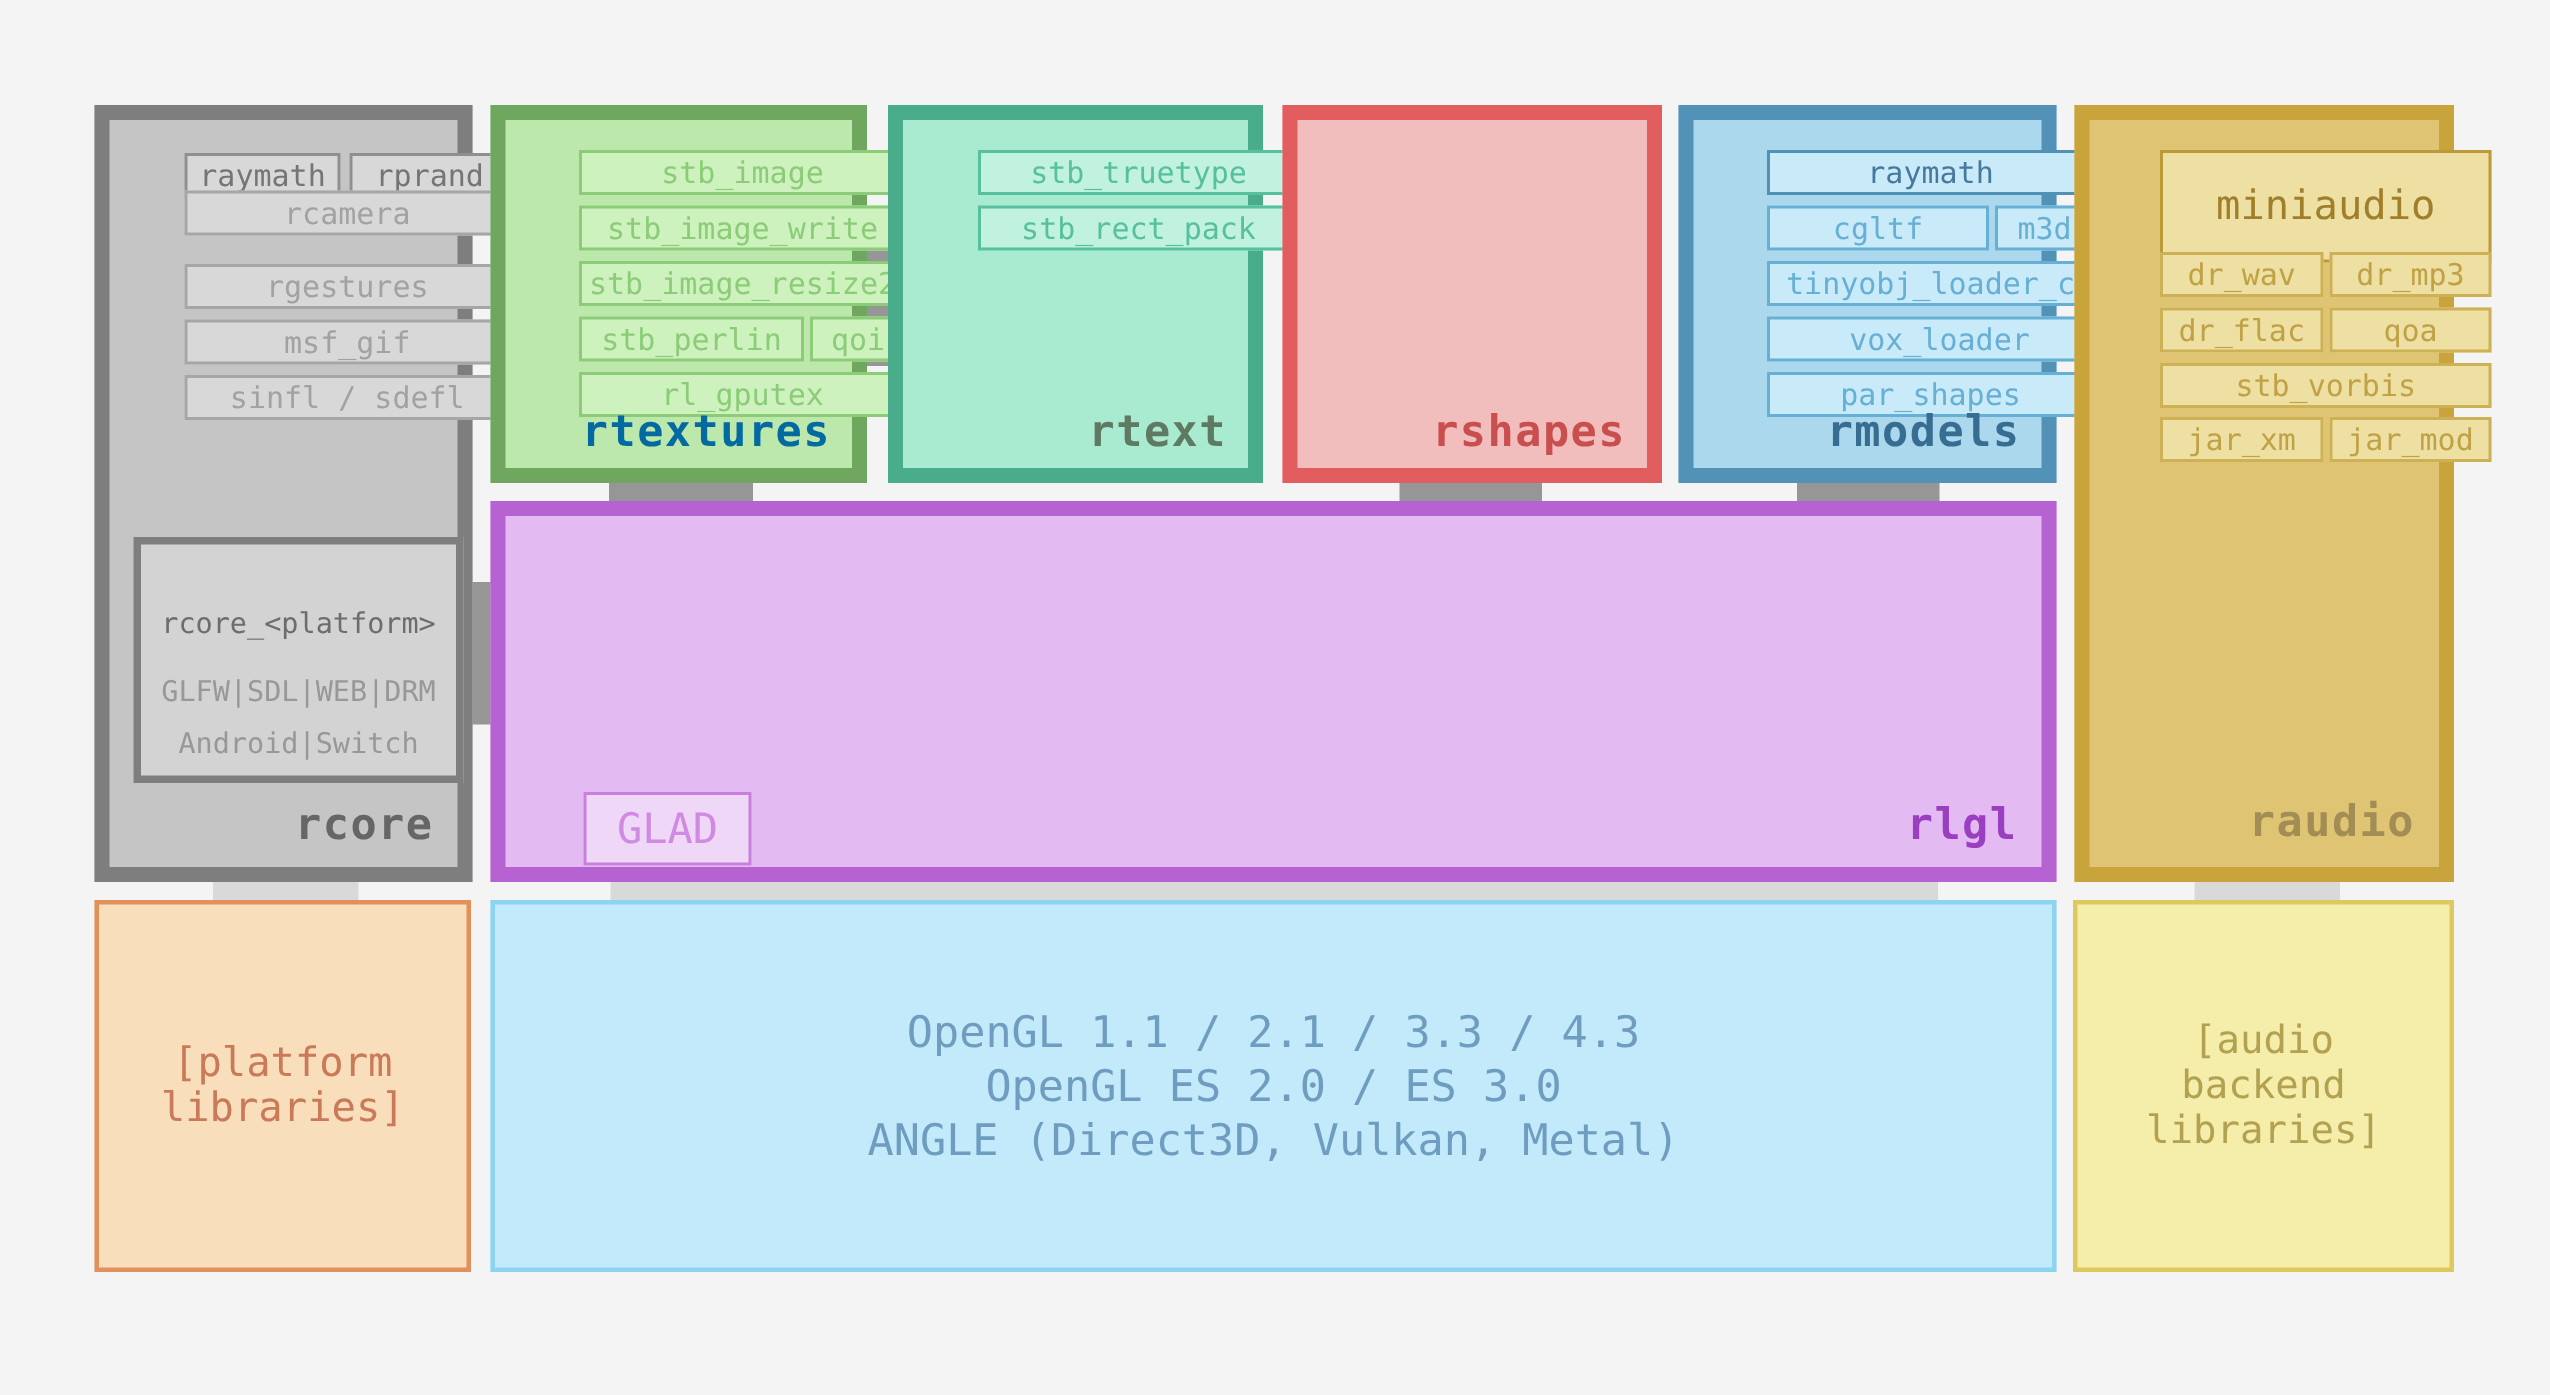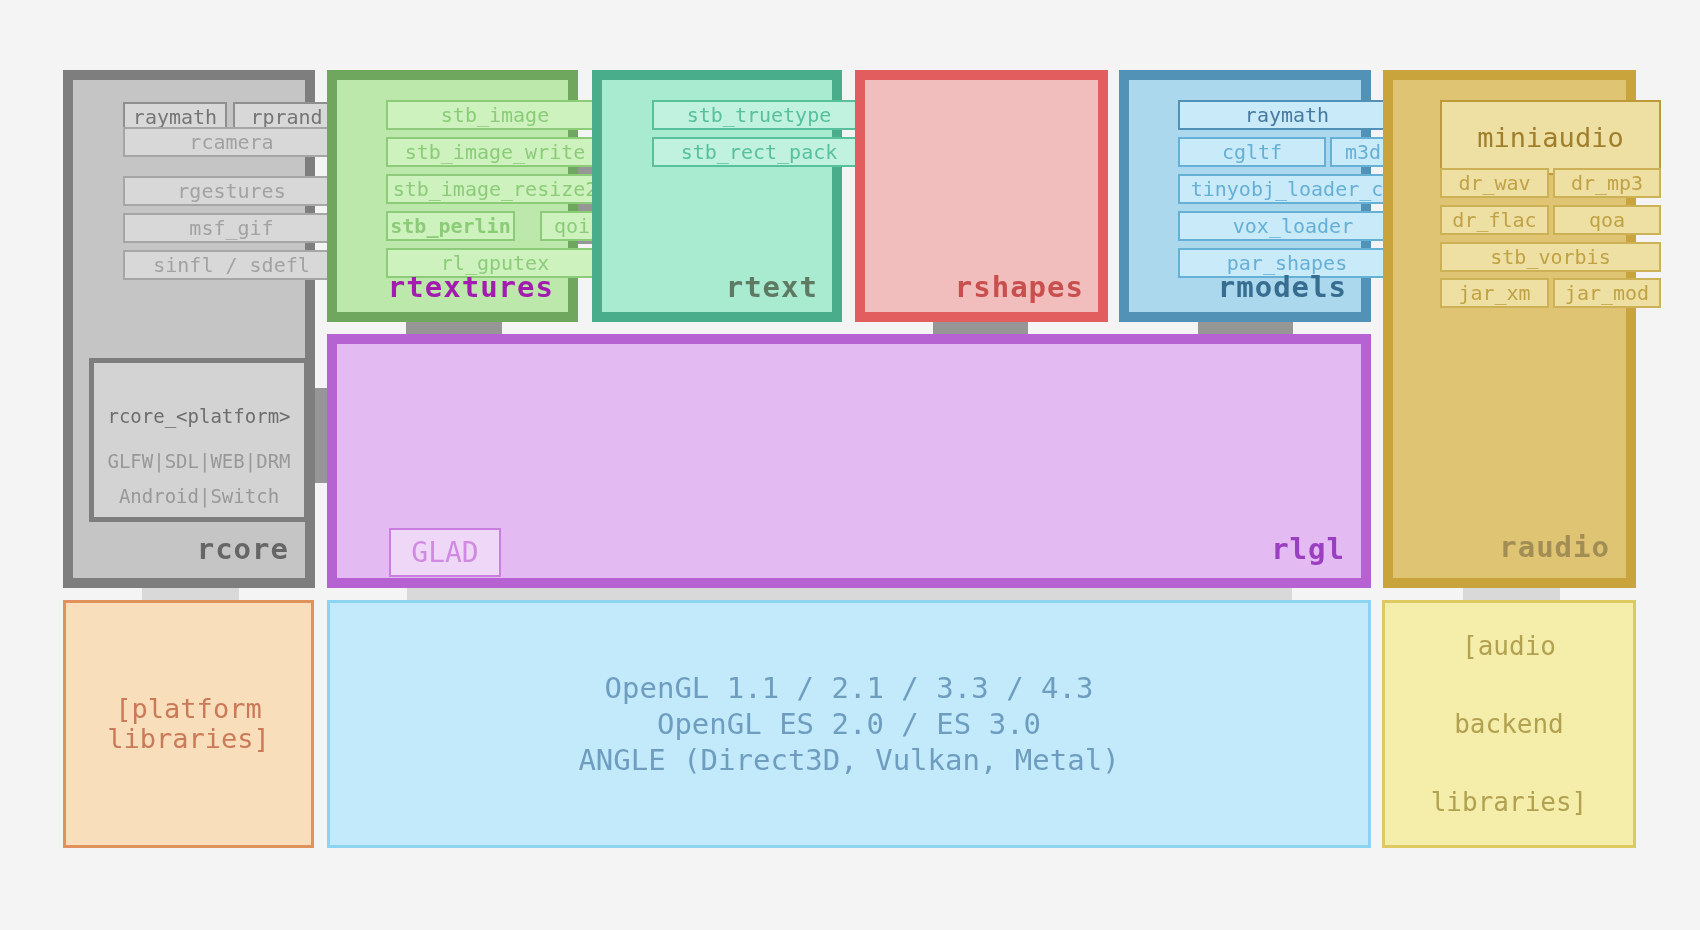--- a/index.html
+++ b/index.html
@@ -36,21 +36,21 @@
     border: 5px solid #7e7e7e; background: #d3d3d3;
     text-align: center; font-size: 19px; color: #989898;
   }
   .platform-sub .l1 { position: absolute; left: 0; right: 0; top: 42px; color: #6d6d6d; }
   .platform-sub .l2 { position: absolute; left: 0; right: 0; top: 87px; }
   .platform-sub .l3 { position: absolute; left: 0; right: 0; top: 122px; }
 
   
   .rtextures-box { border: 10px solid #6fa75f; background: #bce8ab; }
   .rtextures-box .chip { background: #cdf2be; border: 2px solid #8ccc79; color: #8ccc79; }
-  .rtextures-box .mtitle { color: #a21caf; margin-top: 28px; }
+  .rtextures-box .mtitle { color: #0369a1; margin-top: 28px; }
 
   
   .rtext-box { border: 10px solid #49ad8c; background: #a9ebd1; }
   .rtext-box .chip { background: #c1f2df; border: 2px solid #57c09d; color: #57c09d; }
   .rtext-box .mtitle { color: #5e7a62; }
 
   
   .rshapes-box { border: 10px solid #e25e5e; background: #f2bdbd; }
   .rshapes-box .mtitle { color: #c94f4f; }
 
@@ -72,21 +72,21 @@
   .rlgl-box .mtitle { color: #9a3fc0; }
 
   
   .bottom-box {
     display: flex; flex-direction: column;
     align-items: center; justify-content: center;
     text-align: center; white-space: nowrap;
   }
   .platform-box { border: 3px solid #e0915c; background: #f8debb; color: #ca7a58; font-size: 27px; line-height: 30px; }
   .opengl-box   { border: 3px solid #8cd4f0; background: #c2eafb; color: #6f9dc0; font-size: 29px; line-height: 36px; }
-  .audio-box    { border: 3px solid #dcca60; background: #f5edaa; color: #b2a150; font-size: 26px; line-height: 30px; gap: 48px; }
+  .audio-box    { border: 3px solid #dcca60; background: #f5edaa; color: #b2a150; font-size: 26px; line-height: 30px; }
 </style>
 </head>
 <body>
 
 <div class="stage">
 
   <div class="conn dark" style="left:574px; top:149px; width:22px; height:95px;"></div>
   <div class="conn dark" style="left:310px; top:388px; width:22px; height:95px;"></div>
   <div class="conn dark" style="left:406px; top:318px; width:96px; height:20px;"></div>
   <div class="conn dark" style="left:933px; top:318px; width:95px; height:20px;"></div>
@@ -107,21 +107,21 @@
       <div class="l2">GLFW|SDL|WEB|DRM</div>
       <div class="l3">Android|Switch</div>
     </div>
     <div class="mtitle" style="right:16px; bottom:12px;">rcore</div>
   </div>
 
   <div class="box rtextures-box" style="left:327px; top:70px; width:251px; height:252px;">
     <div class="chip" style="left:17px;  top:20px;  width:218px;">stb_image</div>
     <div class="chip" style="left:17px;  top:57px;  width:218px;">stb_image_write</div>
     <div class="chip" style="left:17px;  top:94px;  width:218px;">stb_image_resize2</div>
-    <div class="chip" style="left:17px;  top:131px; width:129px;font-weight:bold;">stb_perlin</div>
+    <div class="chip" style="left:17px;  top:131px; width:150px;">stb_perlin</div>
     <div class="chip" style="left:171px; top:131px; width:64px;">qoi</div>
     <div class="chip" style="left:17px;  top:168px; width:218px;">rl_gputex</div>
     <div class="mtitle" style="right:14px; bottom:8px;">rtextures</div>
   </div>
 
   <div class="box rtext-box" style="left:592px; top:70px; width:250px; height:252px;">
     <div class="chip" style="left:18px; top:20px; width:214px;">stb_truetype</div>
     <div class="chip" style="left:18px; top:57px; width:214px;">stb_rect_pack</div>
     <div class="mtitle" style="right:14px; bottom:8px;">rtext</div>
   </div>

